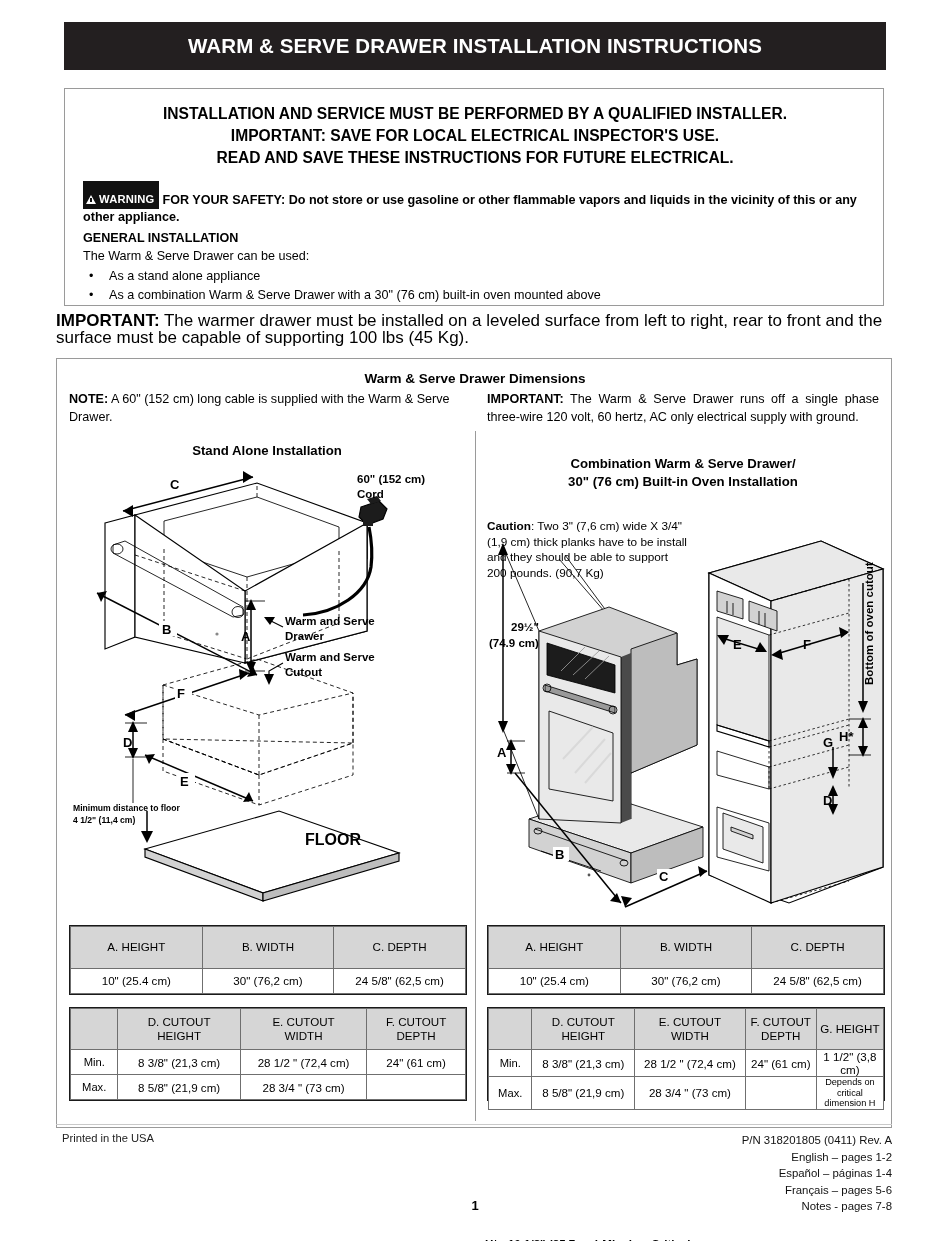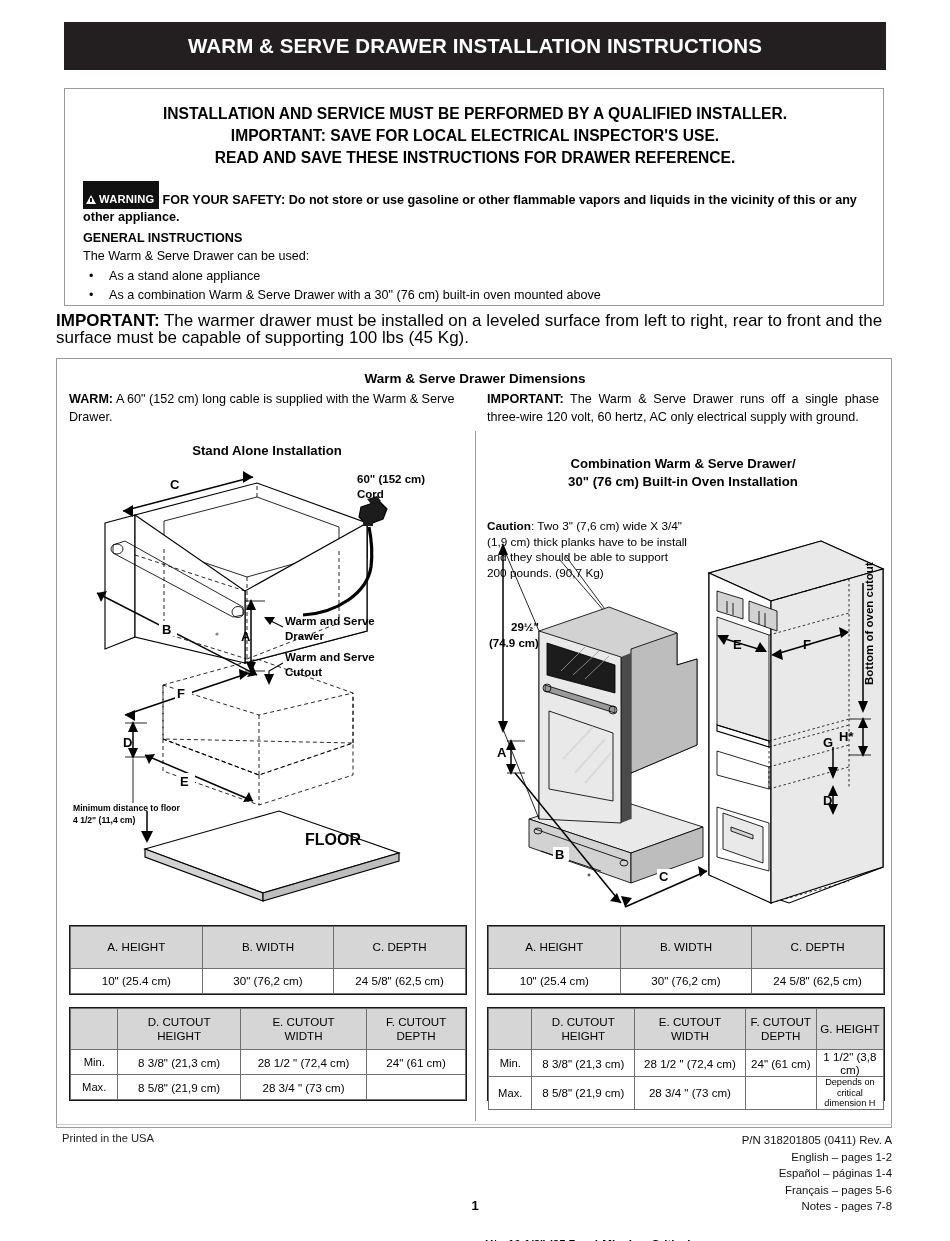--- a/index.html
+++ b/index.html
@@ -98,28 +98,28 @@
 <div class="page">
 
   <div class="banner">
     <div class="banner-text">WARM &amp; SERVE DRAWER INSTALLATION INSTRUCTIONS</div>
   </div>
 
   <div class="topbox">
     <div class="headline-wrap">
       <p class="headline">INSTALLATION AND SERVICE MUST BE PERFORMED BY A QUALIFIED INSTALLER.</p>
       <p class="headline">IMPORTANT: SAVE FOR LOCAL ELECTRICAL INSPECTOR'S USE.</p>
-      <p class="headline">READ AND SAVE THESE INSTRUCTIONS FOR DRAWER REFERENCE.</p>
+      <p class="headline">READ AND SAVE THESE INSTRUCTIONS FOR FUTURE ELECTRICAL.</p>
     </div>
 
     <div class="warnline">
       <span class="warnbadge"><span class="warntri"></span><span>WARNING</span></span><span>FOR YOUR SAFETY:  Do not store or use gasoline or other flammable vapors and liquids in the vicinity of this or any other appliance.</span>
     </div>
 
-    <div class="gentitle">GENERAL INSTRUCTIONS</div>
+    <div class="gentitle">GENERAL INSTALLATION</div>
     <div class="gensub">The Warm &amp; Serve Drawer can be used:</div>
     <div class="bullets">
       <div class="bullet">
         <span class="dot">•</span>
         <span>As a stand alone appliance</span>
       </div>
       <div class="bullet">
         <span class="dot">•</span>
         <span>As a combination Warm &amp; Serve Drawer with a 30" (76 cm) built-in oven mounted above</span>
       </div>
@@ -129,21 +129,21 @@
   <div class="important-out">
     <b>IMPORTANT:</b><span> The warmer drawer must be installed on a leveled surface from left to right, rear to front and the surface must be capable of supporting 100 lbs (45 Kg).</span>
   </div>
 
   <div class="mainbox">
 
     <div class="dimtitle">Warm &amp; Serve Drawer Dimensions</div>
     <div class="vdiv"></div>
 
     <div class="noteL">
-      <b>WARM:</b><span> A 60" (152 cm) long cable is supplied with the Warm &amp; Serve Drawer.</span>
+      <b>NOTE:</b><span> A 60" (152 cm) long cable is supplied with the Warm &amp; Serve Drawer.</span>
     </div>
 
     <div class="noteR">
       <b>IMPORTANT:</b><span> The Warm &amp; Serve Drawer runs off a single phase three-wire 120 volt, 60 hertz, AC only electrical supply with ground.</span>
     </div>
 
     <div class="subtitleL">Stand Alone Installation</div>
 
     <div class="subtitleR">
       <div>Combination Warm &amp; Serve Drawer/</div>

